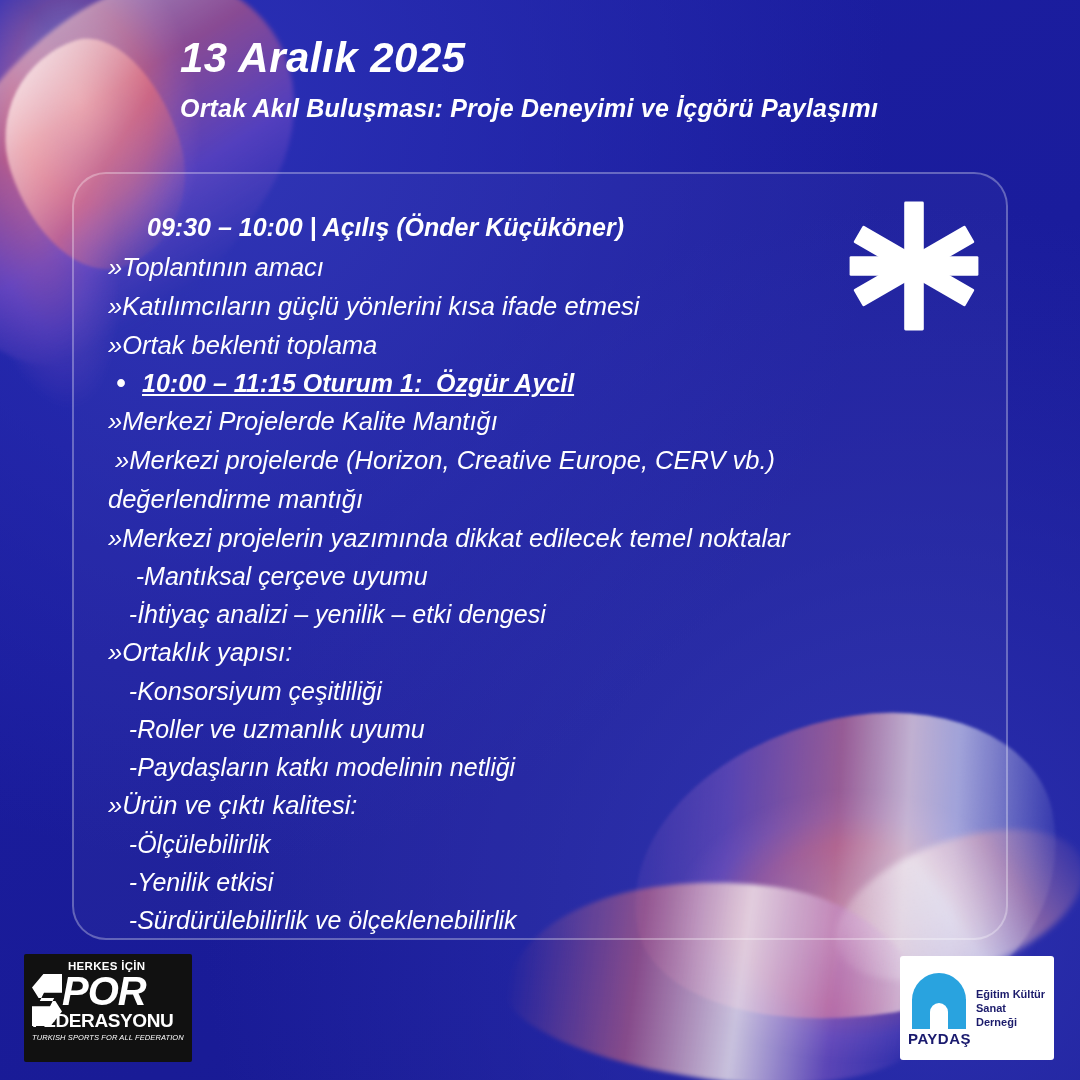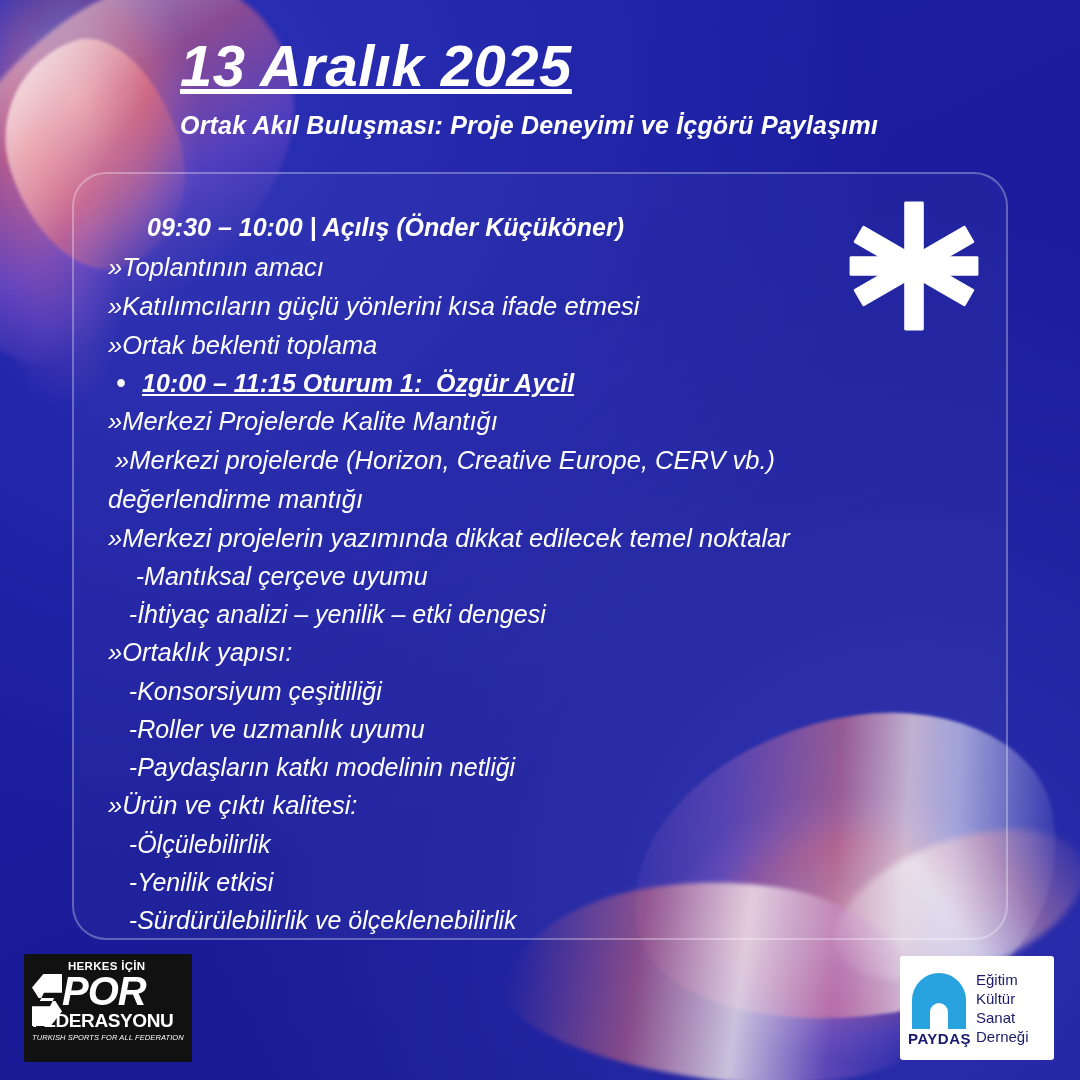--- a/index.html
+++ b/index.html
@@ -80,27 +80,26 @@
     filter: blur(3px);
     transform: rotate(-20deg);
   }
 
   
   .header {
     position: absolute;
     top: 36px; left: 180px; right: 36px;
   }
   .header h1 {
-    font-size: 58px;
+    font-size: 42px;
     font-style: italic;
     font-weight: bold;
     color: #ffffff;
     letter-spacing: 0.5px;
     line-height: 1.05;
-    text-decoration: underline;
   }
   .header h2 {
     margin-top: 14px;
     font-size: 25px;
     font-style: italic;
     font-weight: bold;
     color: #ffffff;
     letter-spacing: 0.2px;
   }
 
@@ -198,21 +197,21 @@
     clip-path: polygon(0 0, 100% 0, 100% 100%, 0 100%);
   }
   .logo-paydas .mark .arch {
     position: absolute; left: 22px; top: 34px; width: 18px; height: 26px;
     background: #ffffff; border-radius: 9px 9px 0 0;
   }
   .logo-paydas .mark .word {
     position: absolute; left: 0; bottom: 0; width: 62px;
     text-align: center; font-size: 15px; font-weight: bold; color: #1a1a6e; letter-spacing: 0.5px;
   }
-  .logo-paydas .words { font-size: 15px; font-weight: normal; color: #1b1b6b; line-height: 1.28; }
+  .logo-paydas .words { font-size: 11px; font-weight: bold; color: #1b1b6b; line-height: 1.28; }
 </style>
 </head>
 <body>
 
 <div id="poster">
 
   <div class="ribbon ribbon-tl"></div>
   <div class="ribbon ribbon-tl2"></div>
   <div class="ribbon ribbon-tl3"></div>
 

